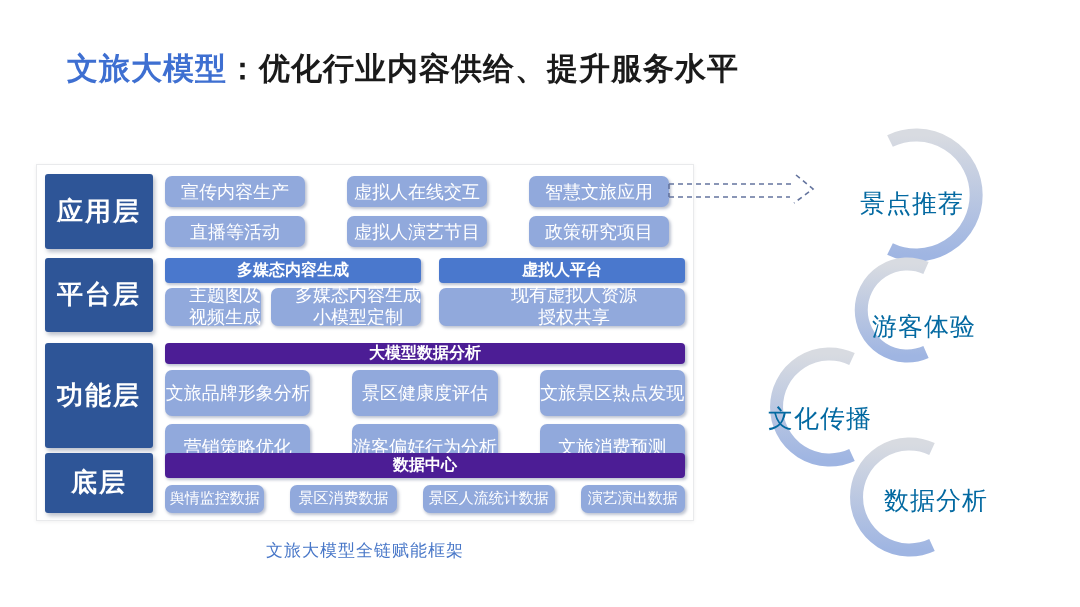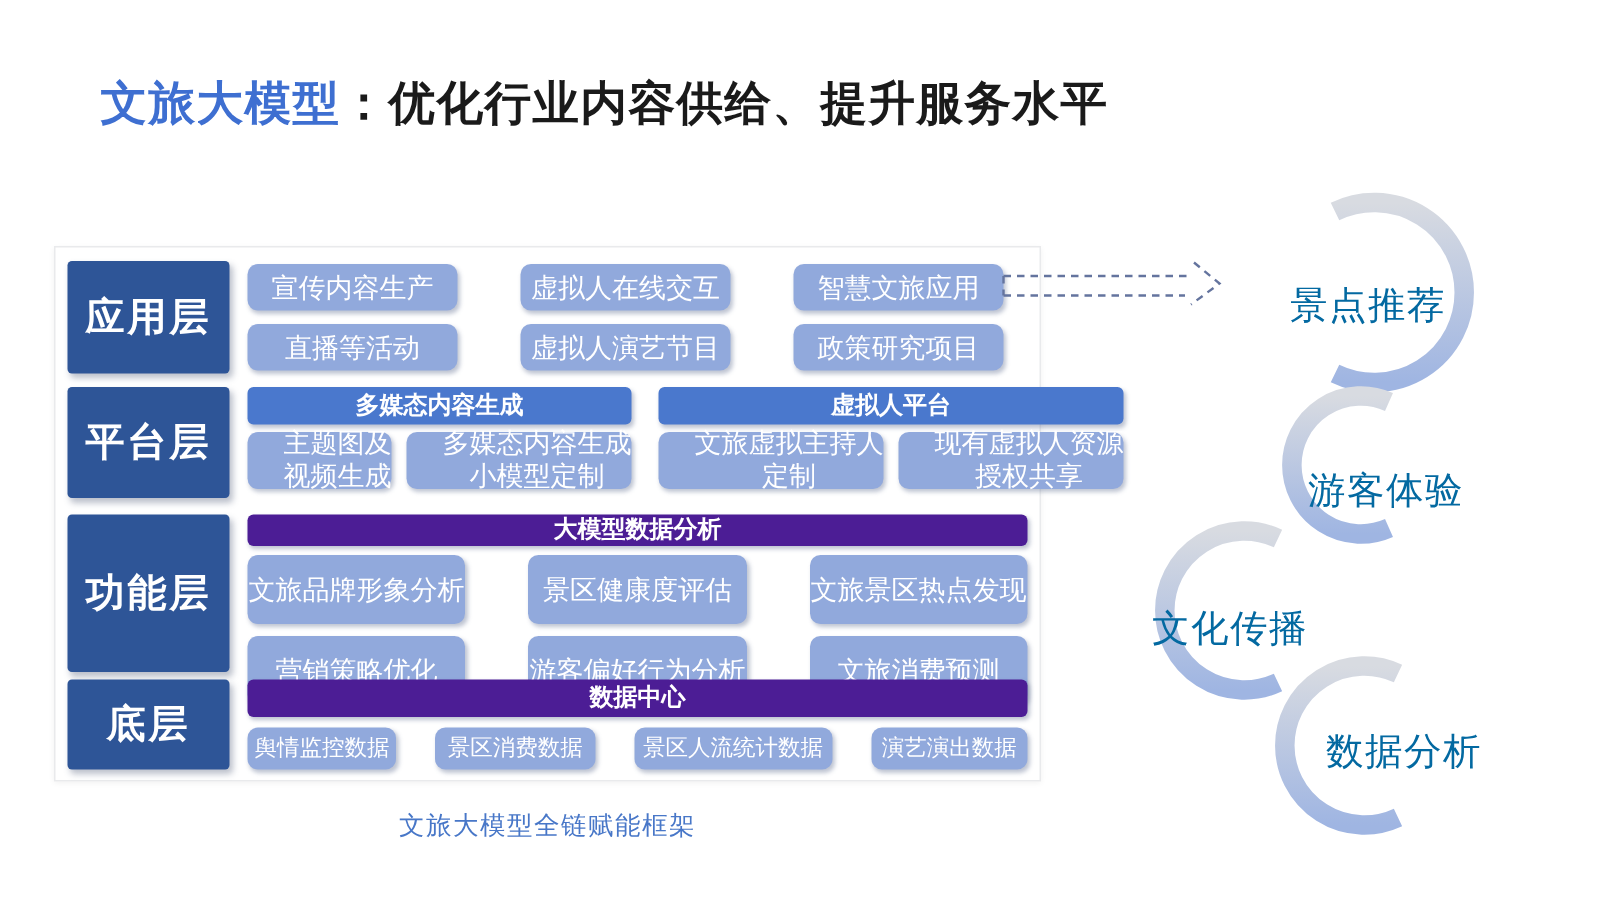--- a/index.html
+++ b/index.html
@@ -118,24 +118,20 @@
               <div class="pill">
                 <span>多媒态内容生成</span>
                 <span>小模型定制</span>
               </div>
             </div>
           </div>
           <div class="pgroup">
             <div class="hdr">虚拟人平台</div>
             <div class="pitems">
               <div class="pill">
-                <span>文旅虚拟主持人</span>
-                <span>定制</span>
-              </div>
-              <div class="pill">
                 <span>现有虚拟人资源</span>
                 <span>授权共享</span>
               </div>
             </div>
           </div>
         </div>
       </div>
     </div>
 
     <div class="layer-row row-function">

